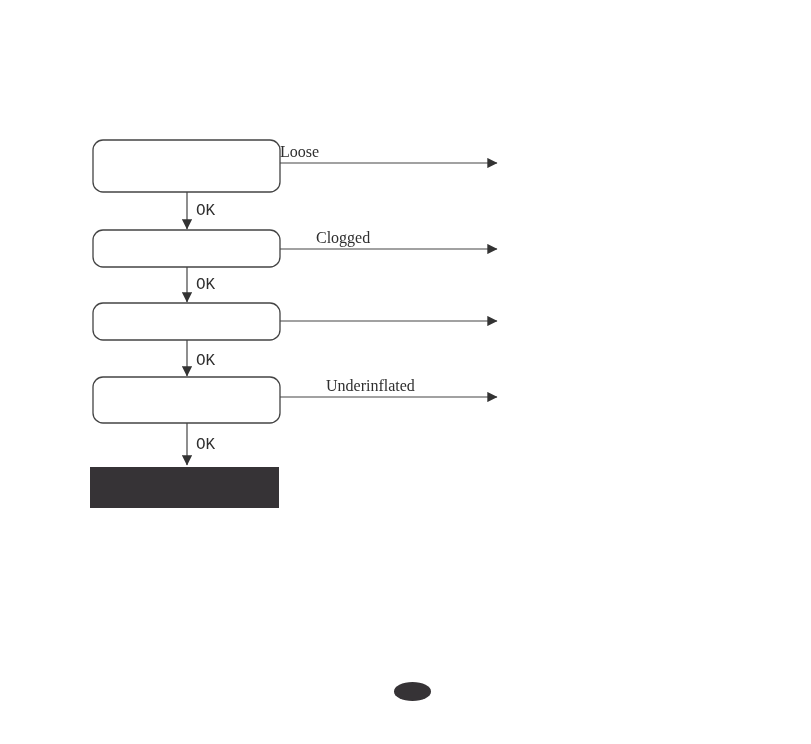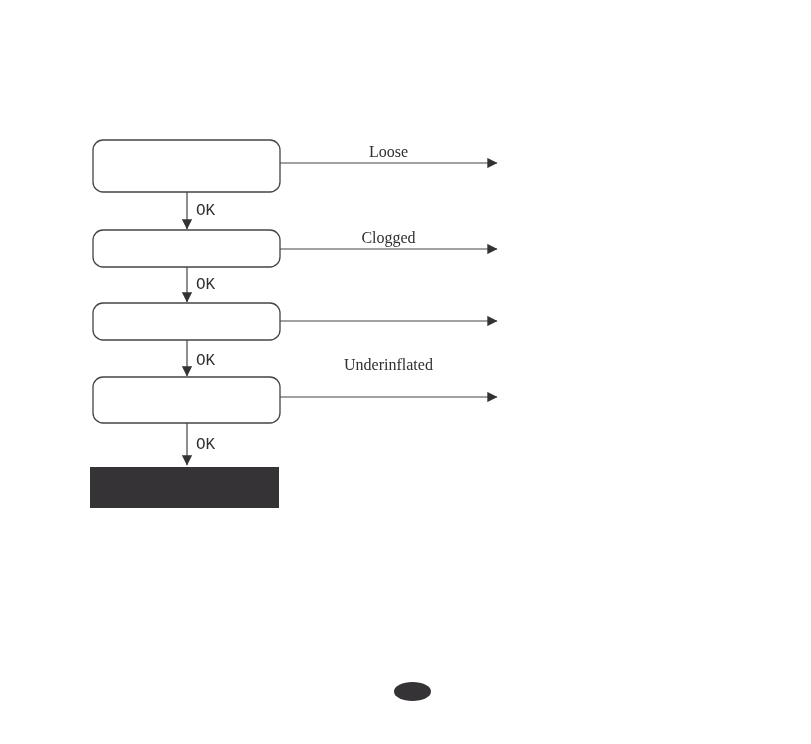--- a/index.html
+++ b/index.html
@@ -44,21 +44,21 @@
   .label {
     position: absolute;
     color: var(--text, #2f2f2f);
     font-size: 16px;
     line-height: 18px;
     white-space: nowrap;
   }
   .branch-label {
     left: 280px;
     width: 217px;
-    text-align: center;
+    text-align: left;
   }
   .ok-label {
     left: 196px;
     font-family: Liberation Mono, monospace;
   }
 </style>
 </head>
 <body>
 
 <div class="page">
@@ -84,22 +84,22 @@
     <line class="flow-line" x1="280" y1="249" x2="497" y2="249" marker-end="url(#ah)"></line>
     <line class="flow-line" x1="280" y1="321" x2="497" y2="321" marker-end="url(#ah)"></line>
     <line class="flow-line" x1="280" y1="397" x2="497" y2="397" marker-end="url(#ah)"></line>
 
     <rect class="terminal-rect" x="90" y="467" width="189" height="41"></rect>
 
     <ellipse class="oval" cx="412.5" cy="691.5" rx="18.5" ry="9.5"></ellipse>
   </svg>
 
   <div class="label branch-label" style="top:143px;">Loose</div>
-  <div class="label branch-label" style="top:229px;">Clogged</div>
+  <div class="label branch-label" style="top:229px;margin-left:36px;">Clogged</div>
   <div class="label branch-label" style="top:301px;"></div>
-  <div class="label branch-label" style="top:356px;">Underinflated</div>
+  <div class="label branch-label" style="top:377px;padding-left:46px;">Underinflated</div>
 
   <div class="label ok-label" style="top:202px;">OK</div>
   <div class="label ok-label" style="top:276px;">OK</div>
   <div class="label ok-label" style="top:352px;">OK</div>
   <div class="label ok-label" style="top:436px;">OK</div>
 
 </div>
 
 </body></html>

